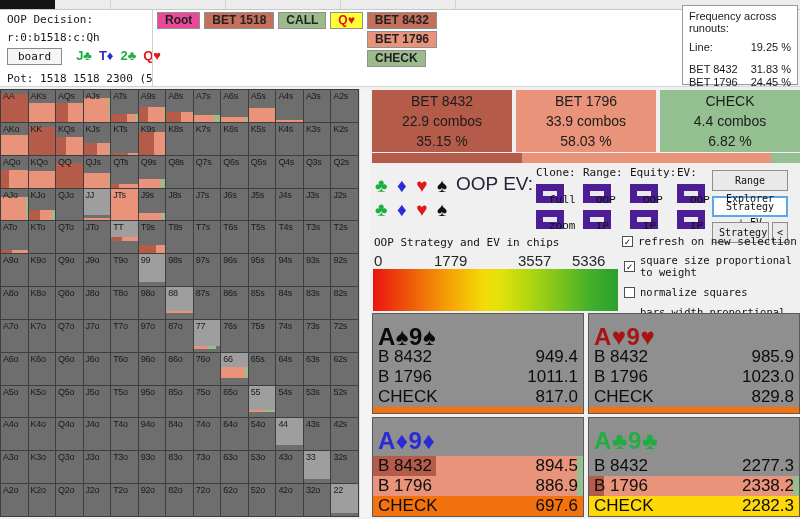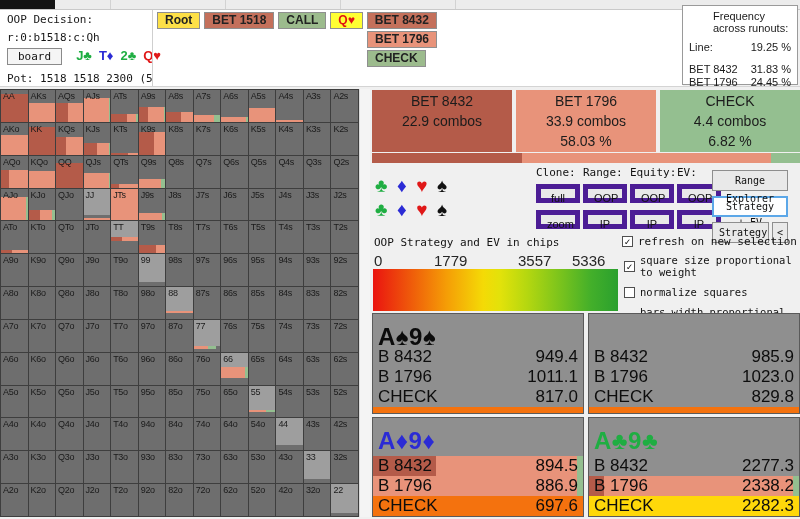--- a/index.html
+++ b/index.html
@@ -22,21 +22,21 @@
   .cards{margin-left:14px;display:flex;gap:7px;font-weight:bold;font-size:13px;}
   .dp-pot{position:absolute;left:7px;top:62px;width:146px;font-size:11px;color:#161616;white-space:nowrap;overflow:hidden;}
   
   .bc{position:absolute;left:157px;top:2px;width:520px;}
   .bc-row{display:flex;gap:4px;margin-bottom:2px;}
   .bc-btn{height:17px;line-height:15px;padding:0 7px;border:1px solid #8f8f8f;font-size:12px;font-weight:bold;
           color:#222;font-family:"Liberation Sans",sans-serif;cursor:default;}
   
   .freq{position:absolute;right:2px;top:5px;width:116px;height:80px;background:#fff;border:1px solid #9a9a9a;
         box-sizing:border-box;padding:4px 6px;font-size:11px;color:#1a1a1a;}
-  .freq-title{margin-bottom:7px;margin-left:24px;}
+  .freq-title{margin-bottom:7px;}
   .fr{display:flex;justify-content:space-between;line-height:13px;}
   .fr.gap{margin-bottom:9px;}
   
   .gridp{position:absolute;left:0;top:89px;width:359px;height:428px;background:#3e3e3e;box-sizing:border-box;
          padding:1px;display:grid;grid-template-columns:repeat(13,1fr);grid-template-rows:repeat(13,1fr);gap:1px;}
   .cell{position:relative;background:#6e6e6e;overflow:hidden;}
   .cell .lab{position:absolute;left:2px;top:1px;font-size:9px;color:#1a1a1a;z-index:3;letter-spacing:-0.3px;}
   .gblock{position:absolute;left:0;top:0;width:100%;z-index:1;}
   .bar{position:absolute;left:0;width:100%;display:flex;z-index:2;}
   .bar span{display:block;height:100%;}
@@ -46,22 +46,22 @@
   .sbox{flex:1;text-align:center;color:#1c1c1c;font-size:14px;line-height:20px;padding-top:1px;}
   .sbar{position:absolute;left:372px;top:153px;width:428px;height:10px;display:flex;}
   .sbar div{height:100%;}
   
   .controls{position:absolute;left:372px;top:166px;width:428px;height:86px;}
   .suits{position:absolute;left:3px;top:8px;width:72px;}
   .suit-row{display:flex;justify-content:space-between;font-size:19px;line-height:24px;}
   .evblk{position:absolute;left:84px;top:6px;font-size:19px;line-height:23px;color:#23233a;}
   .ctrl-col{position:absolute;top:0;width:44px;}
   .ctrl-lab{font-size:11px;color:#111;height:13px;}
-  .btn{display:block;width:44px;height:19px;background:#e9e9e9;border:5px solid #4c1d95;font-size:11px;
-       font-family:Liberation Sans, sans-serif;color:#111;box-sizing:border-box;text-align:center;line-height:16px;}
+  .btn{display:block;width:28px;height:19px;background:#e9e9e9;border:7px solid #4c1d95;font-size:11px;
+       font-family:Liberation Mono, monospace;color:#111;box-sizing:border-box;text-align:center;line-height:16px;}
   .btn.top{margin-top:5px;}
   .btn.bot{margin-top:7px;}
   .rstack{position:absolute;left:340px;top:4px;width:86px;}
   .btn-wide{display:block;width:76px;height:21px;background:#e9e9e9;border:1px solid #8e8e8e;font-size:10px;
             font-family:"DejaVu Sans Mono",monospace;color:#111;box-sizing:border-box;text-align:center;line-height:18px;}
   .btn-active{border:2px solid #5ba7e8;background:#fdfeff;margin-top:5px;line-height:16px;}
   .rrow{display:flex;gap:3px;margin-top:5px;}
   .btn-strat{width:57px;}
   .btn-lt{width:16px;padding:0;}
   .footnote{position:absolute;left:2px;top:70px;font-size:11px;color:#111;}
@@ -111,21 +111,21 @@
           <span style="color: rgb(31, 174, 66);">J♣</span>
           <span style="color: rgb(43, 43, 213);">T♦</span>
           <span style="color: rgb(31, 174, 66);">2♣</span>
           <span style="color: rgb(224, 24, 24);">Q♥</span>
         </span>
     </div>
     <div class="dp-pot mono">Pot: 1518 1518 2300 (5336) Starti</div>
     <div class="vline"></div>
     <div class="bc" id="bc">
         <div class="bc-row">
-          <button class="bc-btn" style="background: #fde047; color: rgb(34, 34, 34);">Root</button>
+          <button class="bc-btn" style="background: #ec4899; color: rgb(34, 34, 34);">Root</button>
           <button class="bc-btn" style="background: rgb(196, 112, 91); color: rgb(34, 34, 34);">BET 1518</button>
           <button class="bc-btn" style="background: rgb(156, 187, 141); color: rgb(34, 34, 34);">CALL</button>
           <button class="bc-btn" style="background: rgb(255, 255, 51); color: rgb(224, 18, 18);">Q♥</button>
           <button class="bc-btn" style="background: rgb(196, 112, 91); color: rgb(34, 34, 34);">BET 8432</button>
         </div>
         <div class="bc-row" style="margin-left: 210px;">
           <button class="bc-btn" style="background: rgb(232, 147, 122); color: rgb(34, 34, 34);">BET 1796</button>
         </div>
         <div class="bc-row" style="margin-left: 210px;">
           <button class="bc-btn" style="background: rgb(156, 187, 141); color: rgb(34, 34, 34);">CHECK</button>
@@ -807,20 +807,21 @@
         <span class="lab">22</span>
         <div class="gblock" style="height: 92%; background: rgb(158, 158, 158);"></div>
       </div>
     </div>
   <div class="gscroll"></div>
 
   <div class="sboxes" id="sboxes">
       <div class="sbox" style="background: rgb(180, 91, 73);">
         <div>BET 8432</div>
         <div>22.9 combos</div>
+        <div>35.15 %</div>
       </div>
       <div class="sbox" style="background: rgb(232, 147, 122);">
         <div>BET 1796</div>
         <div>33.9 combos</div>
         <div>58.03 %</div>
       </div>
       <div class="sbox" style="background: rgb(148, 191, 144);">
         <div>CHECK</div>
         <div>4.4 combos</div>
         <div>6.82 %</div>
@@ -841,20 +842,21 @@
           <span style="color: rgb(17, 17, 17);">♠</span>
         </div>
         <div class="suit-row">
           <span style="color: rgb(31, 174, 66);">♣</span>
           <span style="color: rgb(43, 43, 213);">♦</span>
           <span style="color: rgb(224, 24, 24);">♥</span>
           <span style="color: rgb(17, 17, 17);">♠</span>
         </div>
       </div>
     <div class="evblk">
+      <div>OOP EV:</div>
     </div>
     <div id="ctrlCols">
         <div class="ctrl-col" style="left: 164px;">
           <div class="ctrl-lab mono">Clone:</div>
           <button class="btn top">full</button>
           <button class="btn bot">zoom</button>
         </div>
         <div class="ctrl-col" style="left: 211px;">
           <div class="ctrl-lab mono">Range:</div>
           <button class="btn top">OOP</button>
@@ -923,20 +925,21 @@
             <span class="hval">1011.1</span>
           </div>
           <div class="hrow">
             <span class="hlab">CHECK</span>
             <span class="hval">817.0</span>
           </div>
         </div>
         <div class="strip" style="background: rgb(244, 114, 14);"></div>
       </div>
       <div class="hand">
+        <div class="htitle" style="color: rgb(168, 20, 20);">A♥9♥</div>
         <div class="hrows" style="bottom: 6px;">
           <div class="hrow">
             <span class="hlab">B 8432</span>
             <span class="hval">985.9</span>
           </div>
           <div class="hrow">
             <span class="hlab">B 1796</span>
             <span class="hval">1023.0</span>
           </div>
           <div class="hrow">

